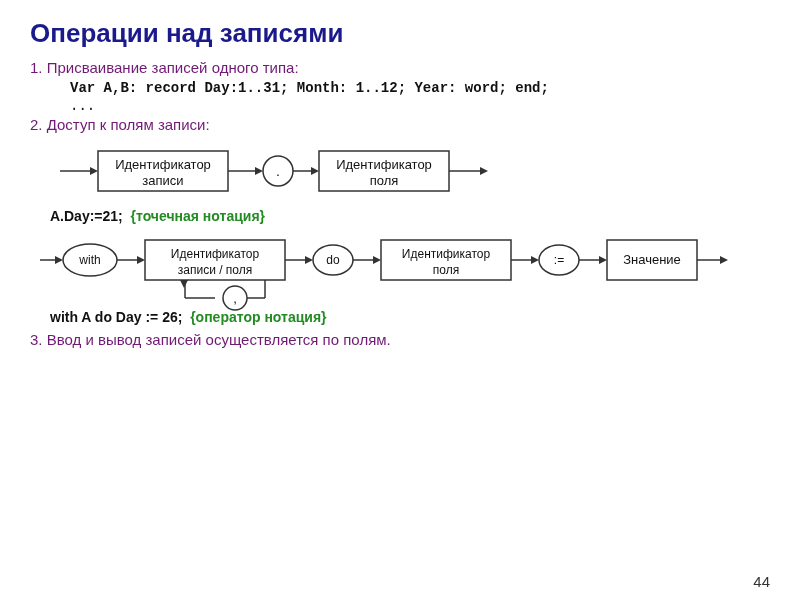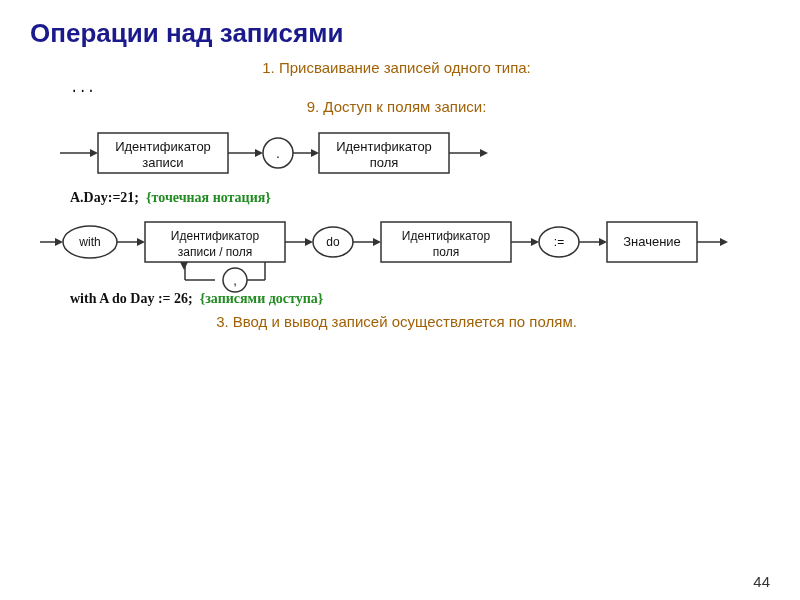--- a/index.html
+++ b/index.html
@@ -22,23 +22,22 @@
 
     .title {
       font-size: 26px;
       font-weight: bold;
       color: #1a1a8c;
       margin-bottom: 10px;
     }
 
     .section-text {
       font-size: 15px;
-      color: #a16207;
+      color: #701a75;
       margin-bottom: 4px;
-      text-align: center;
     }
 
     .code-block {
       font-family: 'Courier New', monospace;
       font-size: 14px;
       font-weight: bold;
       color: #111;
       margin-left: 40px;
       margin-bottom: 2px;
     }
@@ -69,25 +68,25 @@
     }
 
     .diagram2 {
       position: relative;
       height: 75px;
       margin: 2px 0 4px 10px;
       width: 700px;
     }
 
     .notation-line {
-      font-family: Liberation Serif, serif;
-      font-size: 14px;
-      font-weight: bold;
-      color: #111;
-      margin-left: 40px;
+      font-family: Liberation Sans, sans-serif;
+      font-size: 14px;
+      font-weight: bold;
+      color: #111;
+      margin-left: 20px;
       margin-bottom: 6px;
     }
 
     .notation-comment {
       color: #228B22;
       font-weight: bold;
     }
 
     .page-number {
       position: absolute;
@@ -102,23 +101,24 @@
     }
   </style>
 </head>
 <body>
 
 <div class="page">
 
   <div class="title">Операции над записями</div>
 
   <div class="section-text">1. Присваивание записей одного типа:</div>
+  <div class="code-block">Var A,B: record Day:1..31; Month: 1..12; Year: word; end;</div>
   <div class="ellipsis">...</div>
 
-  <div class="section-text">9. Доступ к полям записи:</div>
+  <div class="section-text">2. Доступ к полям записи:</div>
 
   <div class="diagram1">
     <svg width="560" height="65">
 
       <line x1="0" y1="32" x2="30" y2="32" stroke="#333" stroke-width="1.5"></line>
       <polygon points="30,28 38,32 30,36" fill="#333"></polygon>
 
       <rect x="38" y="12" width="130" height="40" fill="white" stroke="#333" stroke-width="1.5"></rect>
       <text x="103" y="30" text-anchor="middle" font-size="13" fill="#111">Идентификатор</text>
       <text x="103" y="46" text-anchor="middle" font-size="13" fill="#111">записи</text>
@@ -199,19 +199,19 @@
       <rect x="567" y="10" width="90" height="40" fill="white" stroke="#333" stroke-width="1.5"></rect>
       <text x="612" y="34" text-anchor="middle" font-size="13" fill="#111">Значение</text>
 
       <line x1="657" y1="30" x2="680" y2="30" stroke="#333" stroke-width="1.5"></line>
       <polygon points="680,26 688,30 680,34" fill="#333"></polygon>
     </svg>
   </div>
 
   <div class="notation-line">
     <span>with A do Day := 26;</span>&nbsp;
-    <span class="notation-comment">{записями доступа}</span>
+    <span class="notation-comment">{оператор нотация}</span>
   </div>
 
   <div class="section-text" style="margin-top:6px;">3. Ввод и вывод записей осуществляется по полям.</div>
 
   <div class="page-number">44</div>
 </div>
 
 </body></html>

